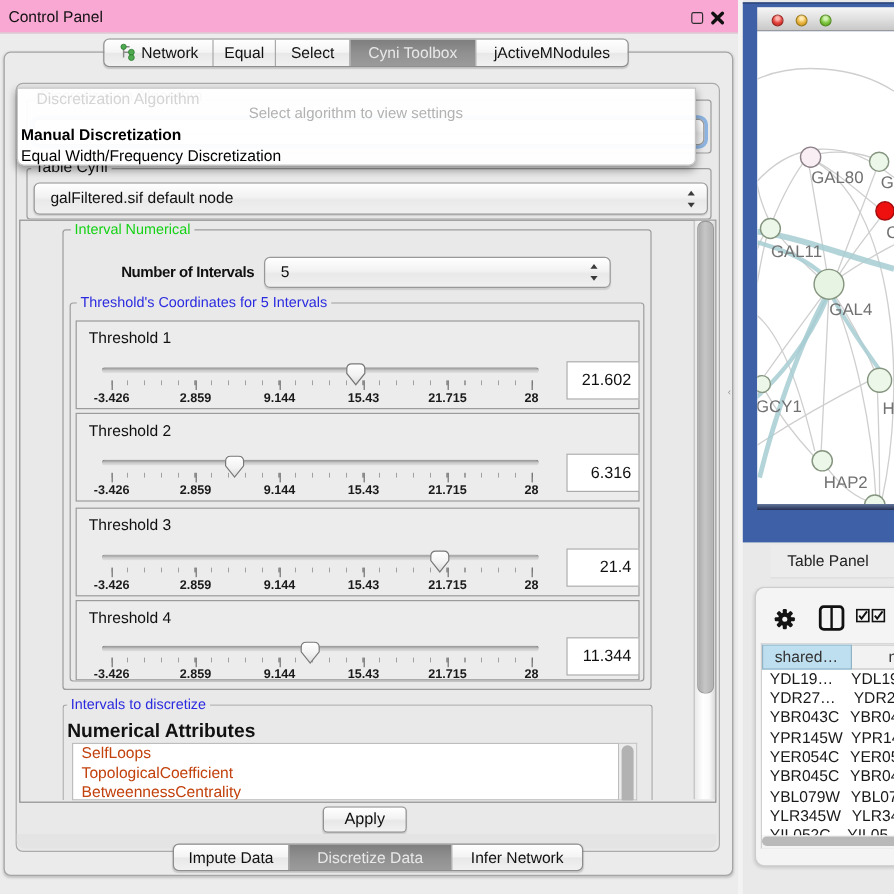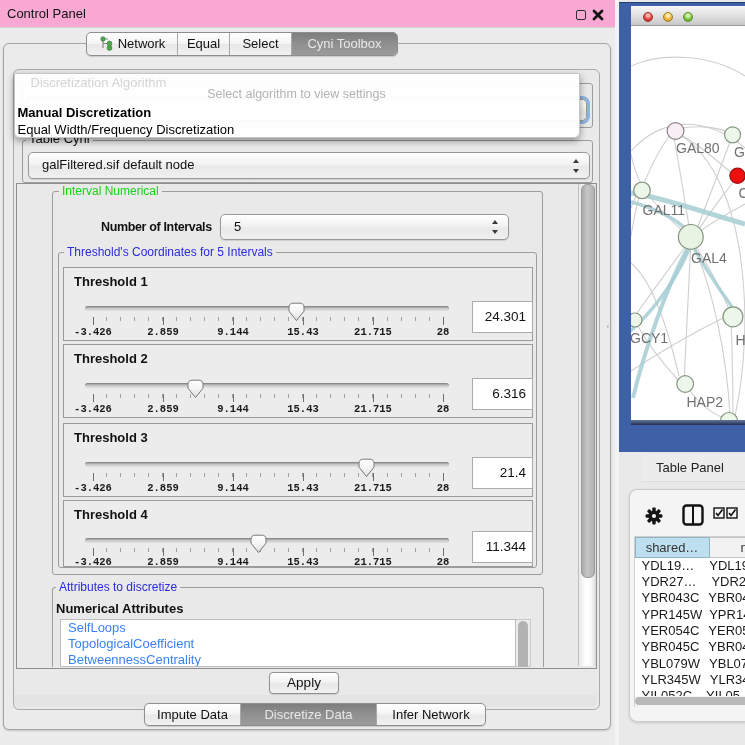--- a/index.html
+++ b/index.html
@@ -16,31 +16,31 @@
 .arrs:before{content:"";position:absolute;left:0.5px;top:0.5px;border-left:3.5px solid transparent;border-right:3.5px solid transparent;border-bottom:4.5px solid #3a3a3a;}
 .arrs:after{content:"";position:absolute;left:0.5px;bottom:0.5px;border-left:3.5px solid transparent;border-right:3.5px solid transparent;border-top:4.5px solid #3a3a3a;}
 .tabseg{position:absolute;display:flex;border:1px solid #8e8e8e;border-radius:5px;
   background:linear-gradient(#ffffff,#f4f4f4 48%,#e8e8e8 52%,#f1f1f1);
   box-shadow:0 1px 1px rgba(0,0,0,0.15);overflow:hidden;}
 .tabseg .tab{font-size:13px;color:#111;display:flex;align-items:center;justify-content:center;
   border-right:1px solid #a9a9a9;box-sizing:border-box;}
 .tabseg .tab:last-child{border-right:none;}
 .tabseg .sel{background:linear-gradient(#7e7e7e,#909090 50%,#9b9b9b);color:#e8e8e8;}
 .thpanel{position:absolute;left:63px;width:468px;height:72px;border:1px solid #9b9b9b;background:#ececec;}
-.thpanel .tlabel{position:absolute;left:10px;top:6px;font-size:13px;font-weight:bold;color:#111;}
+.thpanel .tlabel{position:absolute;left:10px;top:6px;font-size:13px;font-weight:normal;color:#111;}
 .track{position:absolute;left:21px;top:38px;width:364px;height:5px;border-radius:2.5px;
   background:linear-gradient(#9d9d9d,#c9c9c9 40%,#e3e3e3);border-top:1px solid #8a8a8a;box-sizing:border-box;}
 .minor{position:absolute;top:49px;height:4px;width:281px;
   background:repeating-linear-gradient(90deg,transparent 0 13px,#a0a0a0 13px 14px);}
 .majt{position:absolute;top:49px;width:1px;height:8px;background:#6f6f6f;}
-.slbl{position:absolute;top:58px;font-size:10.5px;font-weight:bold;color:#1a1a1a;transform:translateX(-50%);font-family:Liberation Mono, monospace;}
+.slbl{position:absolute;top:58px;font-size:10.5px;font-weight:bold;color:#1a1a1a;transform:translateX(-50%);}
 .thumb{position:absolute;top:34px;width:17px;height:20px;margin-left:-8.5px;}
 .vbox{position:absolute;left:408px;top:33px;width:53px;height:30px;background:#fff;border:1px solid #ababab;
   font-size:13.5px;color:#111;text-align:right;line-height:30px;padding-right:6px;}
-.listitem{font-size:13px;color:#3b82f6;height:16px;line-height:16px;padding-left:7px;}
+.listitem{font-size:13px;color:#c2410c;height:16px;line-height:16px;padding-left:7px;}
 </style>
 </head>
 <body>
 
 <div class="abs" style="left:0;top:0;width:616px;height:745px;background:#ececec;"></div>
 <div class="abs" style="left:0;top:0;width:616px;height:27px;background:#f9a8d4;border-bottom:1px solid #d6d6d6;">
   <div class="abs" style="left:7px;top:6px;font-size:13px;color:#111;">Control Panel</div>
   <div class="abs" style="left:576px;top:10px;width:8px;height:8px;border:1.6px solid #2e2e2e;border-radius:2px;"></div>
   <svg class="abs" style="left:591.5px;top:9px;" width="12" height="12" viewBox="0 0 12 12">
     <path d="M2,2 L10,10 M10,2 L2,10" stroke="#111" stroke-width="2.8" stroke-linecap="round"></path>
@@ -53,20 +53,21 @@
   <div class="tab" style="width:91px;">
     <svg width="15" height="15" viewBox="0 0 15 15" style="margin-right:4px;">
       <path d="M4,3 L4,12 M4,7.5 L10,7.5 M4,3 L9,3" stroke="#8a8a8a" stroke-width="1.2" fill="none"></path>
       <circle cx="4" cy="3" r="2.2" fill="#4faa4f" stroke="#2e7d32" stroke-width="0.7"></circle>
       <circle cx="10.5" cy="7.5" r="2.4" fill="#4faa4f" stroke="#2e7d32" stroke-width="0.7"></circle>
       <circle cx="10.5" cy="12" r="2.4" fill="#4faa4f" stroke="#2e7d32" stroke-width="0.7"></circle>
     </svg>Network</div>
   <div class="tab" style="width:52px;">Equal</div>
   <div class="tab" style="width:62px;">Select</div>
   <div class="tab sel" style="width:105px;">Cyni Toolbox</div>
+  <div class="tab" style="width:126px;">jActiveMNodules</div>
 </div>
 
 <div class="abs" style="left:13px;top:69px;width:585px;height:639px;background:#e9e9e9;border:1px solid #ababab;border-radius:6px;"></div>
 
 <div class="grp" style="left:22px;top:83px;width:569px;height:43px;"></div>
 <div class="gtitle" style="left:30px;top:73px;color:#606060;font-size:13px;">Discretization Algorithm</div>
 <div class="combo" style="left:28px;top:99px;width:557px;height:20px;box-shadow:0 0 0 3px rgba(110,160,220,0.75);"></div>
 
 <div class="grp" style="left:22px;top:140px;width:569px;height:41px;"></div>
 <div class="gtitle" style="left:26px;top:132px;color:#111;font-size:13px;background:#e9e9e9;">Table Cyni</div>
@@ -110,21 +111,21 @@
     <svg class="thumb" style="left:232px;" width="17" height="20" viewBox="0 0 17 20">
 <defs>
         <linearGradient id="tg295" x1="0" y1="0" x2="0" y2="1">
 <stop offset="0" stop-color="#ffffff"></stop>
           <stop offset="0.55" stop-color="#f2f2f2"></stop>
           <stop offset="1" stop-color="#dcdcdc"></stop>
         </linearGradient>
       </defs>
 <path d="M1,5.5 Q1,1.2 5.2,1.2 L11.8,1.2 Q16,1.2 16,5.5 L16,9.2 L8.5,18.6 L1,9.2 Z" fill="url(#tg295)" stroke="#787878" stroke-width="1"></path>
     </svg>
-    <div class="vbox">24.301</div>
+    <div class="vbox">21.602</div>
   </div>
 <div class="thpanel" style="top:344.2px;">
     <div class="tlabel">Threshold 2</div>
     <div class="track"></div>
     <div class="minor" style="left:29px;width:281px;"></div>
     <div class="minor" style="left:310px;width:71px;"></div>
     <div class="majt" style="left:29px;"></div>
     <div class="slbl" style="left:29px;">-3.426</div>
     <div class="majt" style="left:99px;"></div>
     <div class="slbl" style="left:99px;">2.859</div>
@@ -201,22 +202,22 @@
           <stop offset="0.55" stop-color="#f2f2f2"></stop>
           <stop offset="1" stop-color="#dcdcdc"></stop>
         </linearGradient>
       </defs>
 <path d="M1,5.5 Q1,1.2 5.2,1.2 L11.8,1.2 Q16,1.2 16,5.5 L16,9.2 L8.5,18.6 L1,9.2 Z" fill="url(#tg257)" stroke="#787878" stroke-width="1"></path>
     </svg>
     <div class="vbox" style="top:29.5px;">11.344</div>
   </div>
 
 <div class="grp" style="left:52px;top:587px;width:490px;height:79px;border-bottom:none;border-radius:3px 3px 0 0;"></div>
-<div class="gtitle" style="left:56px;top:581px;color:#2a2ae0;">Attributes to discretize</div>
-<div class="abs" style="left:56px;top:601px;font-size:13px;font-weight:bold;color:#111;">Numerical Attributes</div>
+<div class="gtitle" style="left:56px;top:581px;color:#2a2ae0;">Intervals to discretize</div>
+<div class="abs" style="left:56px;top:601px;font-size:16px;font-weight:bold;color:#111;">Numerical Attributes</div>
 <div class="abs" style="left:60px;top:619px;width:456px;height:48px;background:#ffffff;border:1px solid #bdbdbd;box-sizing:border-box;overflow:hidden;">
   <div class="listitem">SelfLoops</div>
   <div class="listitem">TopologicalCoefficient</div>
   <div class="listitem">BetweennessCentrality</div>
 </div>
 <div class="abs" style="left:516px;top:619px;width:15px;height:48px;background:#ececec;border:1px solid #c9c9c9;border-left:none;box-sizing:border-box;"></div>
 <div class="abs" style="left:518px;top:621px;width:10px;height:45.5px;background:#b2b2b2;border-radius:5px 5px 1px 1px;"></div>
 
 <div class="abs" style="left:269px;top:672px;width:68px;height:20px;border:1px solid #919191;border-radius:4px;
   background:linear-gradient(#ffffff,#f3f3f3 45%,#e7e7e7 55%,#f2f2f2);box-shadow:0 1px 1px rgba(0,0,0,0.12);

